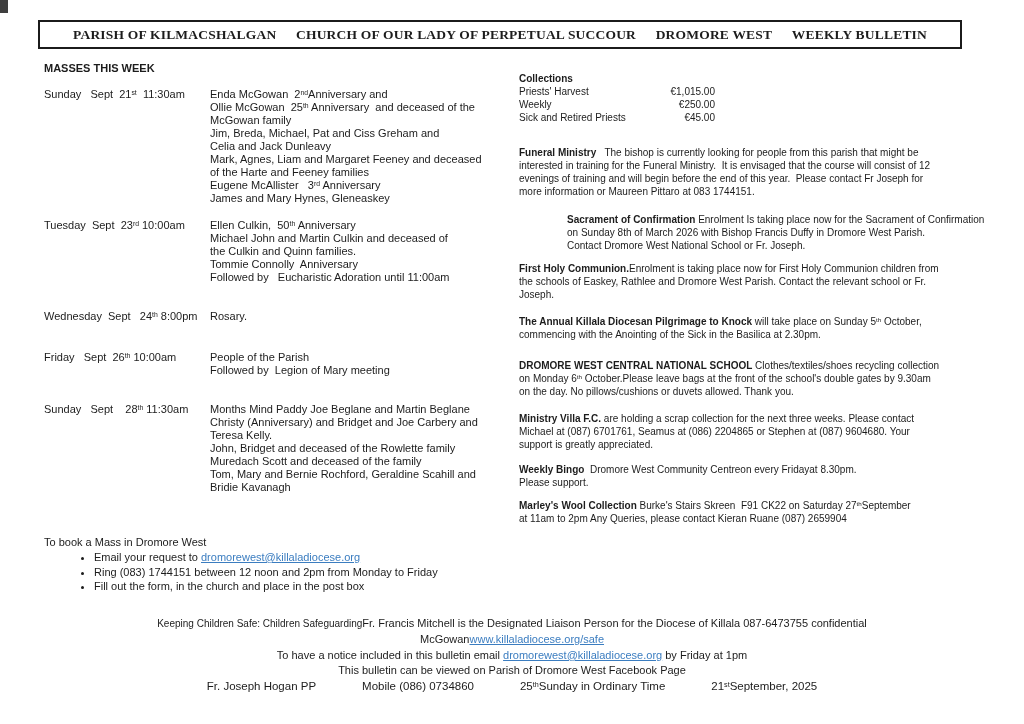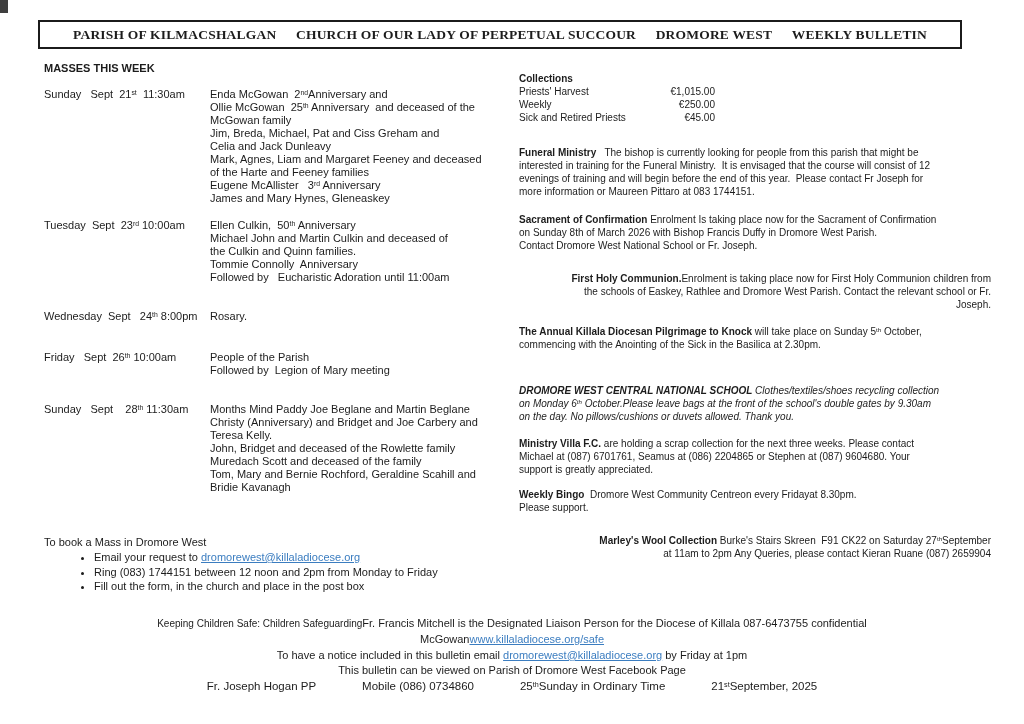--- a/index.html
+++ b/index.html
@@ -14,22 +14,22 @@
   .col-right{position:absolute;left:519px;top:72px;width:472px;font-size:10px;line-height:13px;}
   .b{font-weight:bold;}
   .runs{white-space:pre-wrap;}
   sup{font-size:0.62em;line-height:0;vertical-align:baseline;position:relative;top:-0.45em;}
   a.link{color:#3b7dc0;text-decoration:underline;cursor:pointer;}
   .masses-title{font-weight:bold;margin-bottom:13px;}
   .mass-entry{display:flex;}
   .mass-date{width:166px;flex-shrink:0;}
   .mass-lines{flex:1;}
   .mt14{margin-top:14px;} .mt26{margin-top:26px;} .mt28{margin-top:28px;} .mt42{margin-top:42px;}
-  .mt22{margin-top:22px;} .mt15{margin-top:15px;} .mt10{margin-top:20px;text-align:right;} .mt13{margin-top:14px;}
-  .mt23{margin-top:33px;font-style:italic;} .mt12{margin-top:12px;}
+  .mt22{margin-top:22px;} .mt15{margin-top:15px;margin-left:48px;} .mt10{margin-top:10px;} .mt13{margin-top:14px;}
+  .mt23{margin-top:18px;} .mt12{margin-top:12px;}
   .book-title{font-weight:normal;}
   .book-list{margin:2px 0 0 0;padding-left:50px;}
   .book-list li{margin-bottom:1.5px;}
   .collection-row{display:flex;justify-content:space-between;width:196px;}
   .footer{position:absolute;left:0;top:616px;width:1024px;text-align:center;
         font-size:11px;line-height:15.8px;}
   .footer .big{font-size:10px;}
   .signoff{display:flex;justify-content:center;gap:46px;font-size:11.5px;}
 </style>
 </head>

